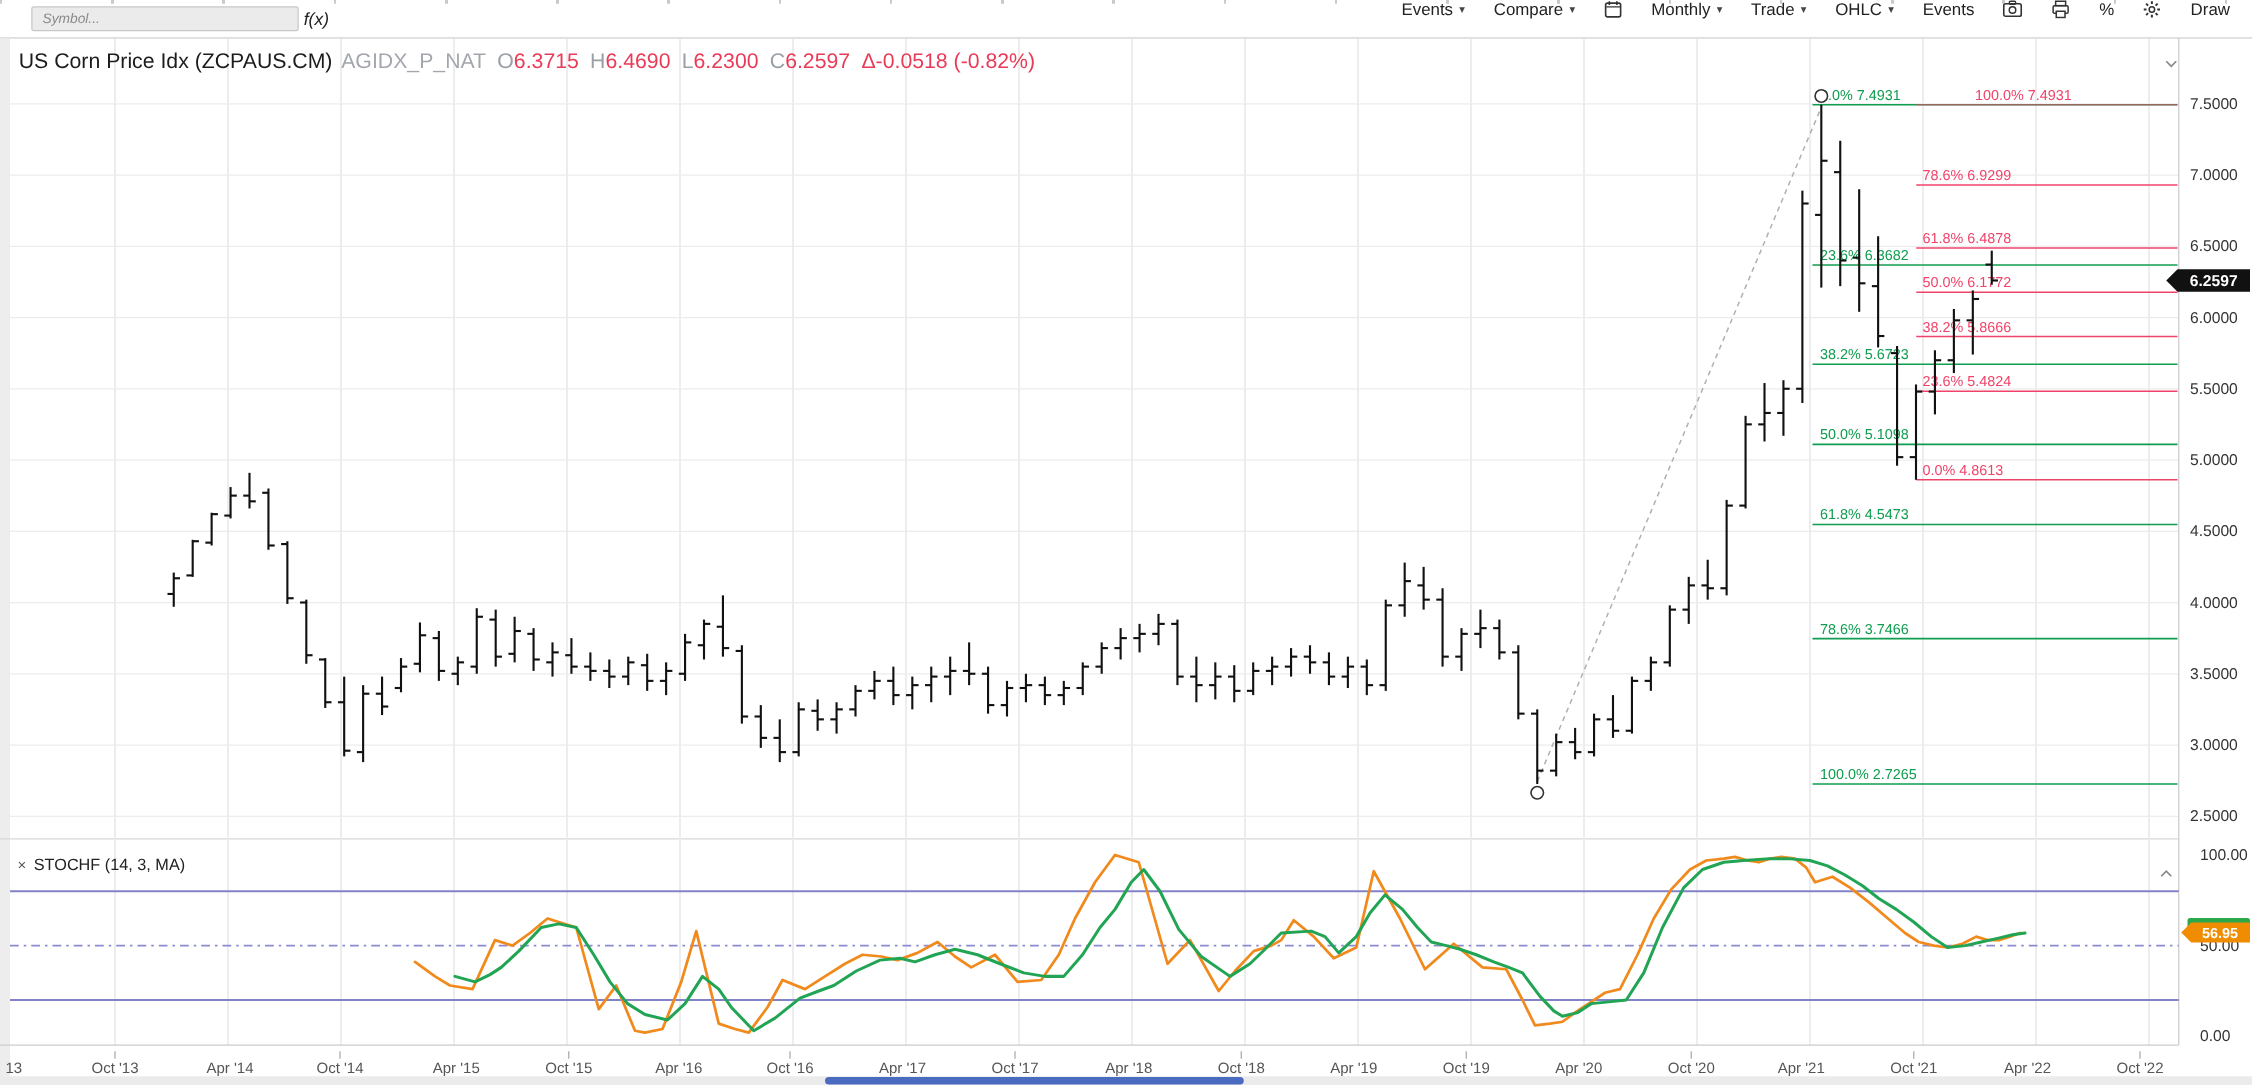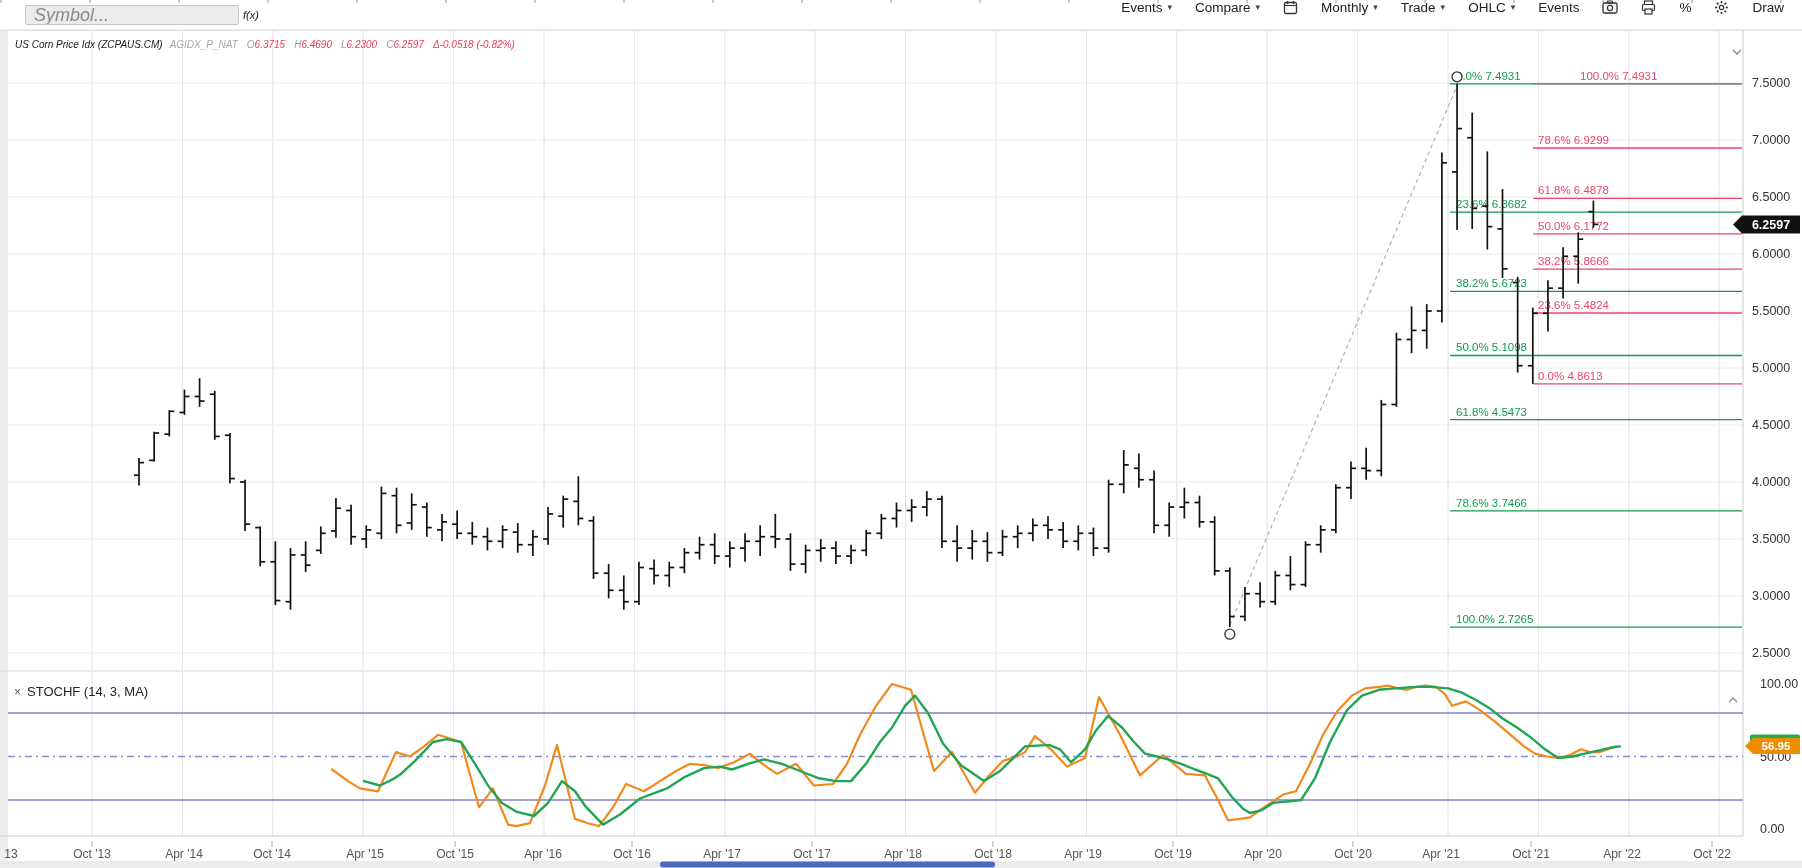--- a/index.html
+++ b/index.html
@@ -1,29 +1,29 @@
 <!DOCTYPE html>
 <html><head>
 <meta charset="utf-8">
 <style>
   html,body{margin:0;padding:0;background:#fff;}
   body{width:1802px;height:868px;overflow:hidden;font-family:"Liberation Sans",sans-serif;position:relative;}
   #app{position:relative;width:1802px;height:868px;background:#fff;}
   
   #toolbar{position:absolute;left:0;top:0;width:1802px;height:30px;background:#fff;border-bottom:1px solid #ddd;}
   #tabstrip{position:absolute;left:0;top:0;width:1802px;height:3px;background:repeating-linear-gradient(90deg,#c9c9c9 0 2px,transparent 2px 89px);}
-  #symbol-input{position:absolute;left:25px;top:5px;width:196px;height:18px;background:#ebebeb;border:1px solid #c8c8c8;border-radius:2px;font-style:italic;font-size:18px;color:#555;padding:0 8px;outline:none;}
+  #symbol-input{position:absolute;left:25px;top:5px;width:196px;height:18px;background:#ebebeb;border:1px solid #c8c8c8;border-radius:2px;font-style:italic;font-size:11px;color:#555;padding:0 8px;outline:none;}
   #symbol-input::placeholder{color:#8a8a8a;font-style:italic;}
-  #fx-label{position:absolute;left:243px;top:0;height:30px;line-height:30px;font-size:11px;color:#222;font-style:italic;}
+  #fx-label{position:absolute;left:243px;top:0;height:30px;line-height:30px;font-size:14px;color:#222;font-style:italic;}
   #toolbar-right{position:absolute;right:18px;top:0;height:22px;display:flex;align-items:flex-start;gap:23px;font-size:13.5px;color:#222;}
   .menu-item{display:flex;align-items:center;gap:5px;cursor:pointer;white-space:nowrap;}
   .caret{font-size:9px;color:#444;line-height:1;}
   .tb-icon{display:flex;align-items:center;}
   
-  #chart-header{position:absolute;left:15px;top:39px;font-size:10px;white-space:nowrap;z-index:5;font-style:italic;}
+  #chart-header{position:absolute;left:15px;top:39px;font-size:17px;white-space:nowrap;z-index:5;}
   #chart-header .t{color:#1c1c1c;}
   #chart-header .s{color:#a3a7ad;margin-left:7px;}
   #chart-header .g{color:#9aa0a6;margin-left:9px;}
   #chart-header .r{color:#e93a57;}
   #chart-header .chg{color:#e93a57;margin-left:9px;}
   
   #stoch-header{position:absolute;left:14px;top:684px;font-size:13px;color:#222;z-index:5;display:flex;align-items:center;gap:6px;}
   #stoch-header .x{color:#555;font-size:12px;cursor:pointer;}
   svg text{font-family:"Liberation Sans",sans-serif;}
   .collapse-btn{position:absolute;z-index:6;cursor:pointer;}

